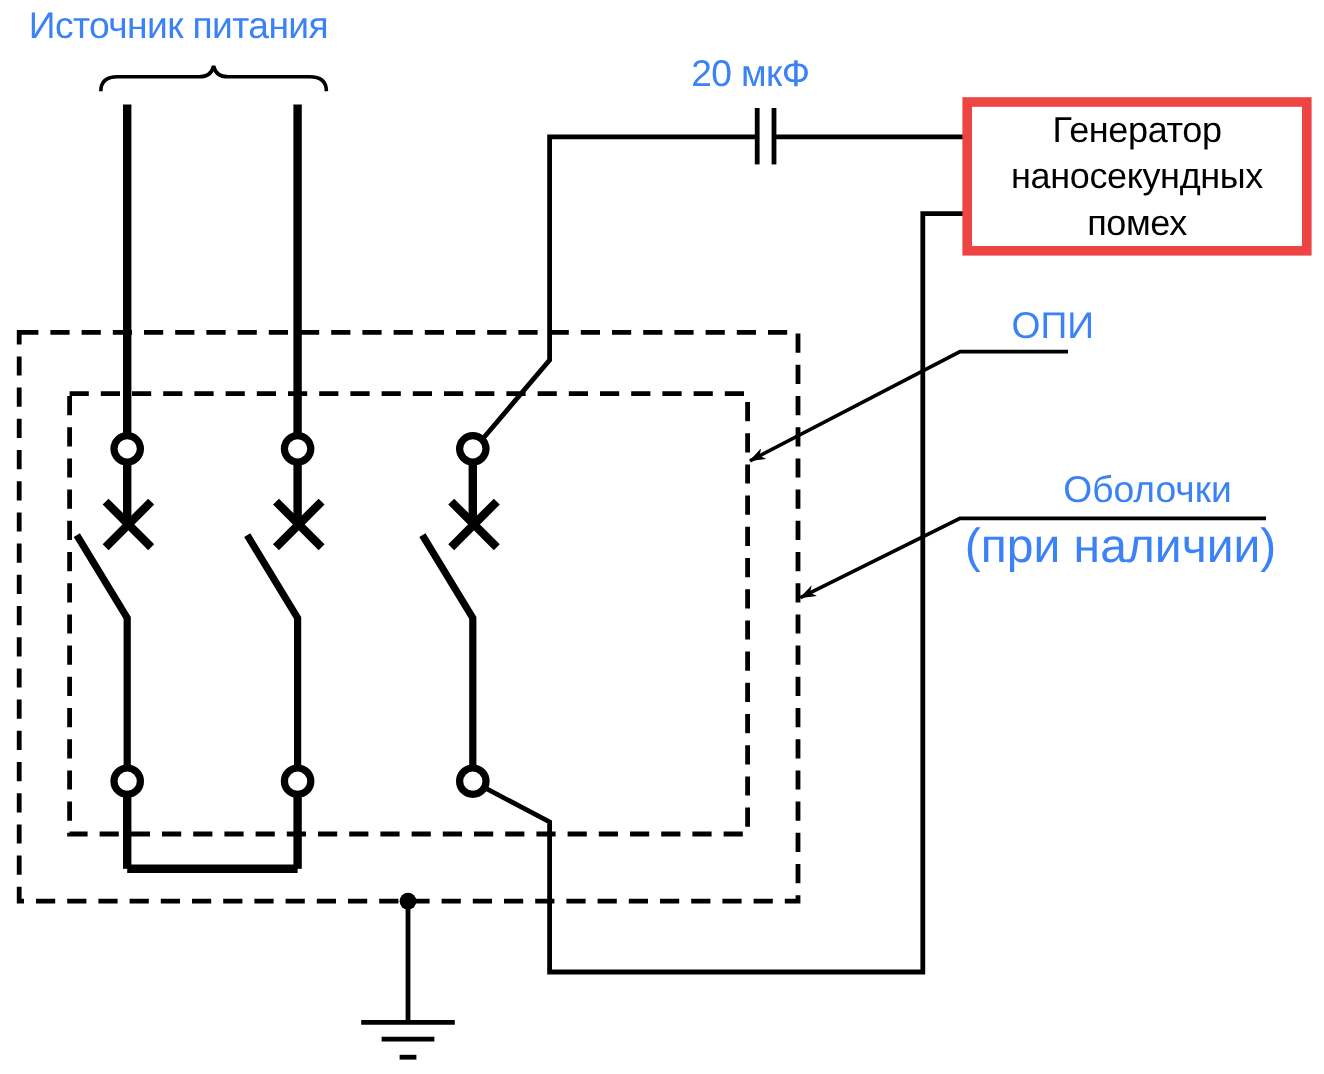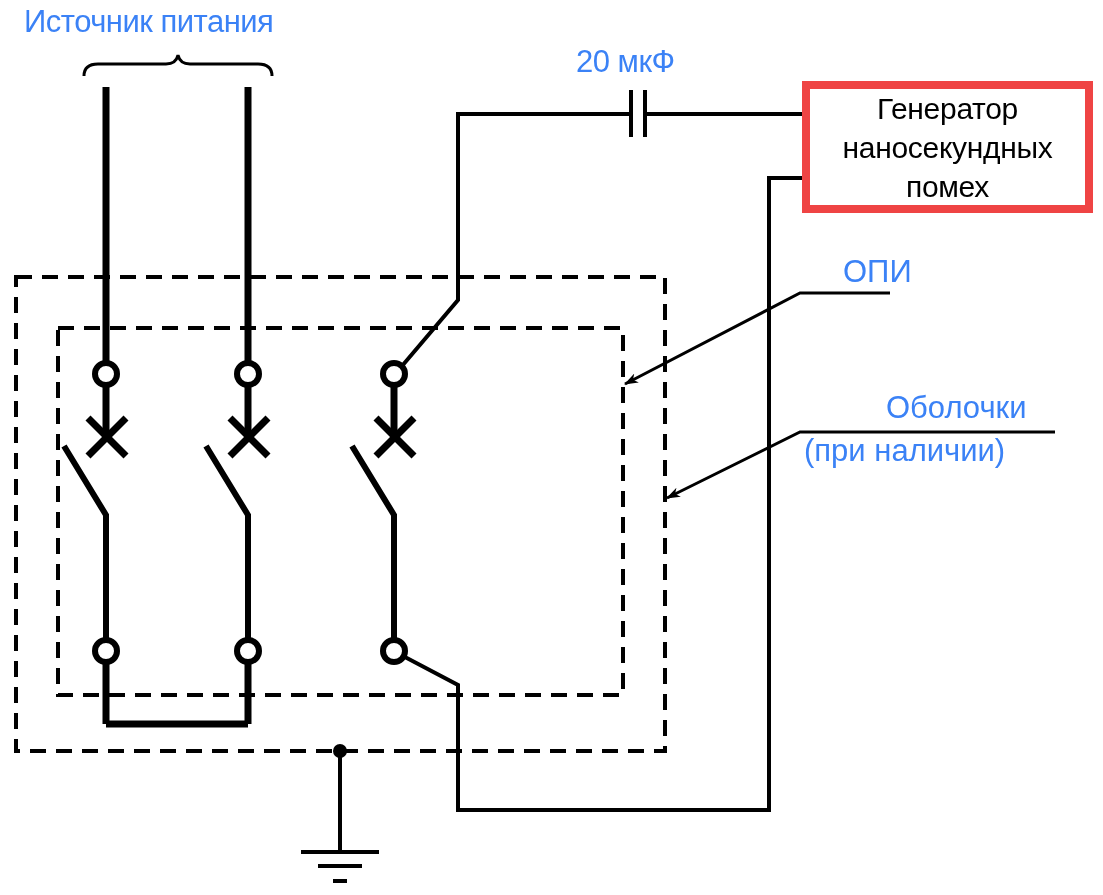--- a/index.html
+++ b/index.html
@@ -6,21 +6,21 @@
   body { width: 1103px; height: 895px; overflow: hidden; position: relative; }
   #diagram { position: absolute; left: 0; top: 0; }
   .lbl { position: absolute; font-family: "Liberation Sans", sans-serif; color: #3b82f6; white-space: nowrap; }
   .t-title { left: 24px; top: 4px; font-size: 31px; letter-spacing: -0.5px; }
   .t-cap { left: 576px; top: 44px; font-size: 31px; letter-spacing: -0.5px; }
   .gen-box { position: absolute; left: 802px; top: 81px; width: 291px; height: 132px; border: 8px solid #ef4444; box-sizing: border-box;
              display: flex; flex-direction: column; align-items: center; justify-content: center; }
   .gen-box span { font-family: "Liberation Sans", sans-serif; font-size: 30px; line-height: 39px; letter-spacing: -0.3px; }
   .t-opi { left: 843px; top: 254px; font-size: 31px; }
   .t-obol1 { left: 842px; top: 390px; font-size: 31px; margin-left: 44px; }
-  .t-obol2 { left: 804px; top: 433px; font-size: 31px; }
+  .t-obol2 { left: 804px; top: 433px; font-size: 40px; }
 </style>
 </head>
 <body>
 
 <svg id="diagram" width="1103" height="895" viewBox="0 0 1103 895" xmlns="http://www.w3.org/2000/svg">
   <defs>
     <marker id="arrowhead" markerWidth="14" markerHeight="10" refX="13" refY="5" orient="auto" markerUnits="userSpaceOnUse">
       <path d="M0,0 L14,5 L0,10 L4,5 Z" fill="#000"></path>
     </marker>
   </defs>

